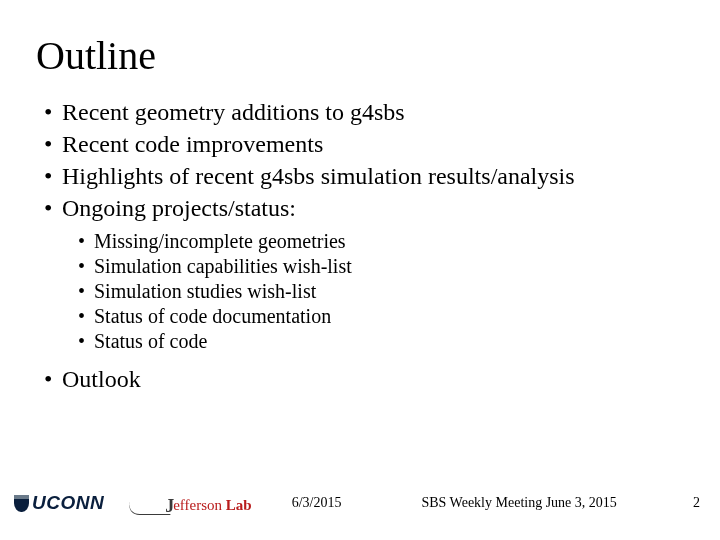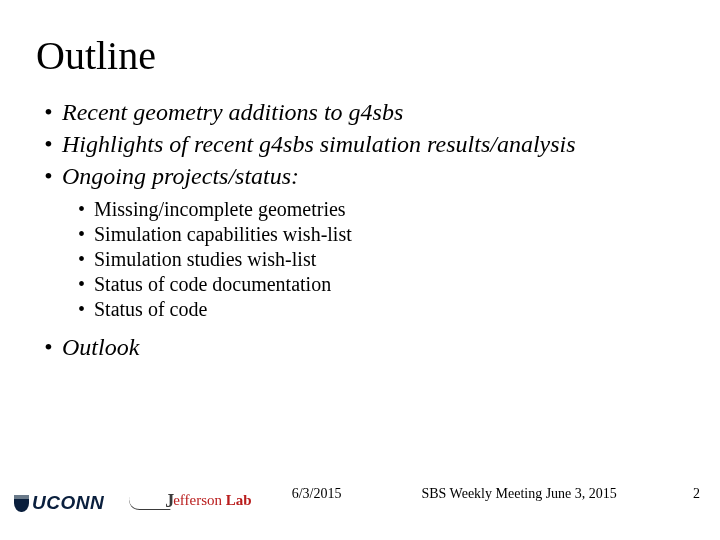--- a/index.html
+++ b/index.html
@@ -29,21 +29,20 @@
     list-style: none;
     padding: 0;
     margin: 0 0 0 8px;
     font-size: 24px;
     line-height: 1.25;
   }
   ul.main-list > li {
     position: relative;
     padding-left: 18px;
     margin: 2px 0;
-    font-style: italic;
   }
   ul.main-list > li::before {
     content: "•";
     position: absolute;
     left: 0;
     top: 0;
   }
   ul.sub-list {
     list-style: none;
     padding: 0;
@@ -64,20 +63,21 @@
   }
   .footer {
     position: absolute;
     left: 0;
     bottom: 20px;
     width: 720px;
     height: 34px;
     box-sizing: border-box;
     padding: 0 20px 0 14px;
     display: flex;
+    align-items: center;
   }
   .uconn-logo {
     display: flex;
     align-items: center;
     font-family: Arial, Helvetica, sans-serif;
     font-weight: 900;
     font-style: italic;
     font-size: 19px;
     letter-spacing: 0.5px;
   }
@@ -154,20 +154,21 @@
 </style>
 </head>
 <body>
 
 <div class="slide">
 
   <div class="title">Outline</div>
 
   <ul class="main-list">
     <li>Recent geometry additions to g4sbs</li>
+    <li>Recent code improvements</li>
     <li>Highlights of recent g4sbs simulation results/analysis</li>
     <li>Ongoing projects/status:</li>
   </ul>
 
   <ul class="sub-list">
     <li>Missing/incomplete geometries</li>
     <li>Simulation capabilities wish-list</li>
     <li>Simulation studies wish-list</li>
     <li>Status of code documentation</li>
     <li>Status of code</li>

